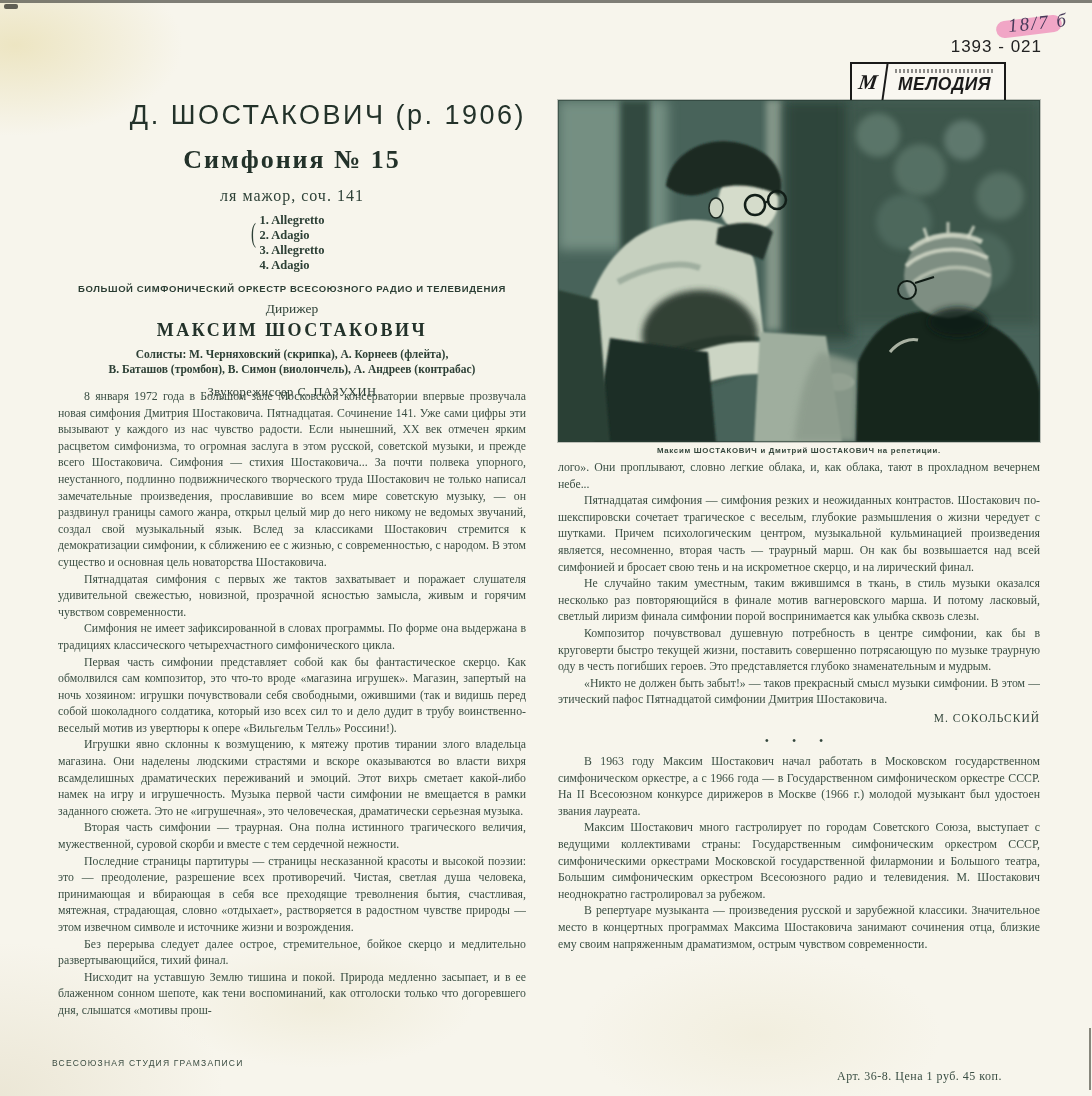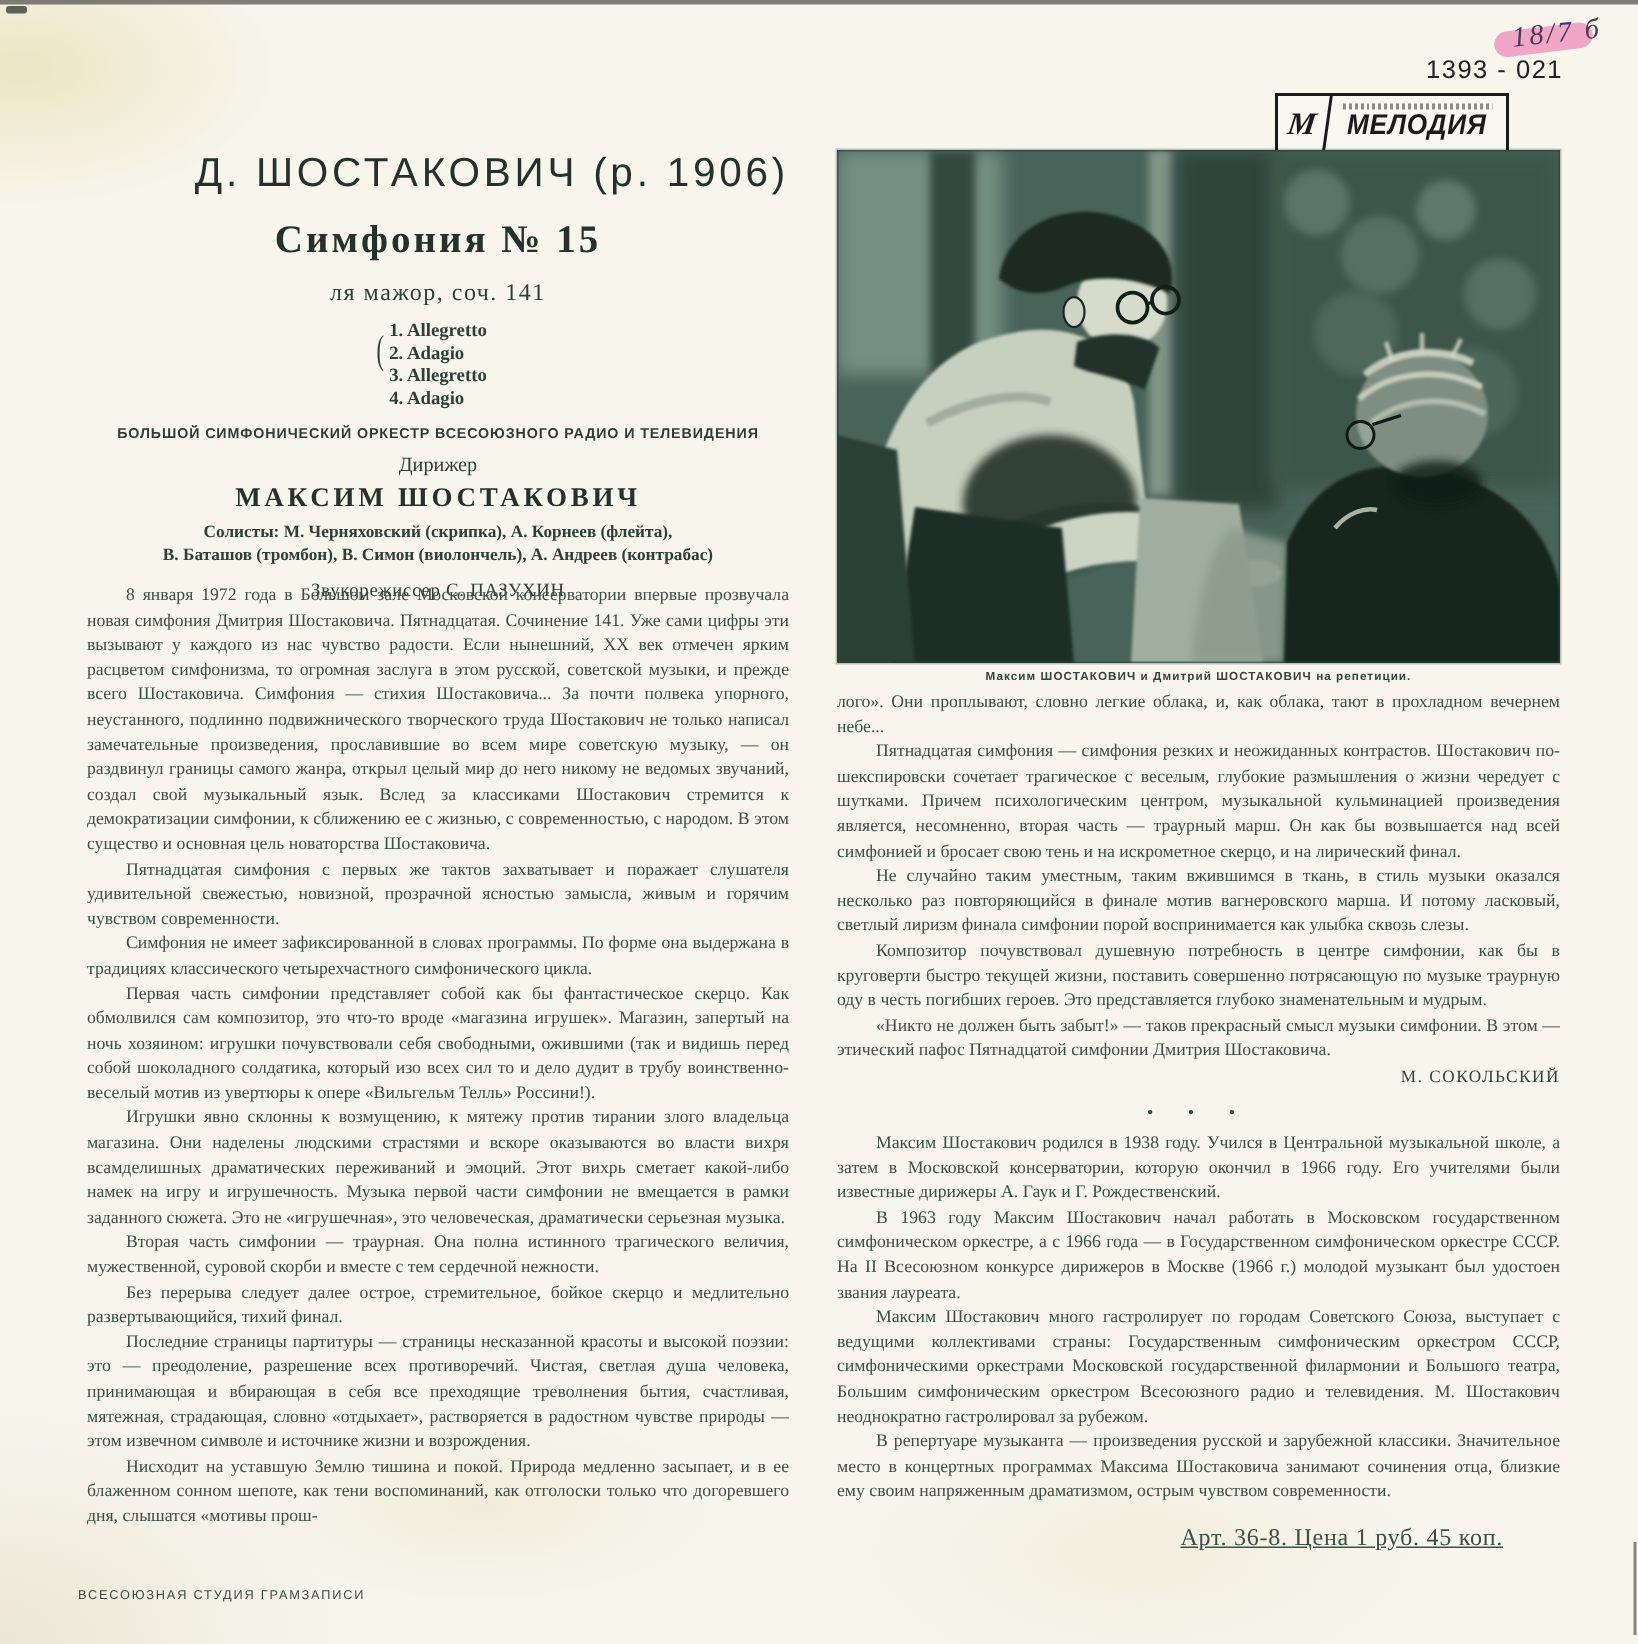--- a/index.html
+++ b/index.html
@@ -63,21 +63,21 @@
 
   
   .photo{position:absolute;left:558px;top:100px;width:482px;height:342px;outline:1px solid rgba(20,40,30,.25);}
   .caption{position:absolute;left:558px;top:446px;width:482px;text-align:center;
     font-family:"Liberation Sans",sans-serif;font-weight:bold;font-size:7.8px;
     letter-spacing:.7px;color:#33453b;}
 
   
   .studio{position:absolute;left:52px;top:1058px;font-family:"Liberation Sans",sans-serif;
     font-weight:normal;font-size:8.5px;letter-spacing:1.2px;color:#3a4c41;}
-  .price{position:absolute;right:90px;top:1017px;font-size:16px;letter-spacing:.5px;color:#3b4f44;text-decoration:underline;}
+  .price{position:absolute;right:90px;top:1069px;font-size:12px;letter-spacing:.5px;color:#3b4f44;}
 </style>
 </head>
 <body>
 
 <div class="page">
   <div class="edge-top"></div>
   <div class="edge-right"></div>
   <div class="corner-mark"></div>
 
   <div class="pink-swipe"></div>
@@ -113,22 +113,22 @@
     <div class="engineer">Звукорежиссер С. ПАЗУХИН</div>
   </div>
 
   <div class="bodytext lbody">
     <p>8 января 1972 года в Большом зале Московской консерватории впервые прозвучала новая симфония Дмитрия Шостаковича. Пятнадцатая. Сочинение 141. Уже сами цифры эти вызывают у каждого из нас чувство радости. Если нынешний, XX век отмечен ярким расцветом симфонизма, то огромная заслуга в этом русской, советской музыки, и прежде всего Шостаковича. Симфония — стихия Шостаковича... За почти полвека упорного, неустанного, подлинно подвижнического творческого труда Шостакович не только написал замечательные произведения, прославившие во всем мире советскую музыку, — он раздвинул границы самого жанра, открыл целый мир до него никому не ведомых звучаний, создал свой музыкальный язык. Вслед за классиками Шостакович стремится к демократизации симфонии, к сближению ее с жизнью, с современностью, с народом. В этом существо и основная цель новаторства Шостаковича.</p>
     <p>Пятнадцатая симфония с первых же тактов захватывает и поражает слушателя удивительной свежестью, новизной, прозрачной ясностью замысла, живым и горячим чувством современности.</p>
     <p>Симфония не имеет зафиксированной в словах программы. По форме она выдержана в традициях классического четырехчастного симфонического цикла.</p>
     <p>Первая часть симфонии представляет собой как бы фантастическое скерцо. Как обмолвился сам композитор, это что-то вроде «магазина игрушек». Магазин, запертый на ночь хозяином: игрушки почувствовали себя свободными, ожившими (так и видишь перед собой шоколадного солдатика, который изо всех сил то и дело дудит в трубу воинственно-веселый мотив из увертюры к опере «Вильгельм Телль» Россини!).</p>
     <p>Игрушки явно склонны к возмущению, к мятежу против тирании злого владельца магазина. Они наделены людскими страстями и вскоре оказываются во власти вихря всамделишных драматических переживаний и эмоций. Этот вихрь сметает какой-либо намек на игру и игрушечность. Музыка первой части симфонии не вмещается в рамки заданного сюжета. Это не «игрушечная», это человеческая, драматически серьезная музыка.</p>
     <p>Вторая часть симфонии — траурная. Она полна истинного трагического величия, мужественной, суровой скорби и вместе с тем сердечной нежности.</p>
+    <p>Последние страницы партитуры — страницы несказанной красоты и высокой поэзии: это — преодоление, разрешение всех противоречий. Чистая, светлая душа человека, принимающая и вбирающая в себя все преходящие треволнения бытия, счастливая, мятежная, страдающая, словно «отдыхает», растворяется в радостном чувстве природы — этом извечном символе и источнике жизни и возрождения.</p>
     <p>Без перерыва следует далее острое, стремительное, бойкое скерцо и медлительно развертывающийся, тихий финал.</p>
-    <p>Последние страницы партитуры — страницы несказанной красоты и высокой поэзии: это — преодоление, разрешение всех противоречий. Чистая, светлая душа человека, принимающая и вбирающая в себя все преходящие треволнения бытия, счастливая, мятежная, страдающая, словно «отдыхает», растворяется в радостном чувстве природы — этом извечном символе и источнике жизни и возрождения.</p>
     <p>Нисходит на уставшую Землю тишина и покой. Природа медленно засыпает, и в ее блаженном сонном шепоте, как тени воспоминаний, как отголоски только что догоревшего дня, слышатся «мотивы прош-</p>
   </div>
 
   <svg class="photo" viewBox="0 0 482 342" preserveAspectRatio="none">
     <defs>
       <filter id="b6" x="-30%" y="-30%" width="160%" height="160%">
           <feGaussianBlur stdDeviation="6"></feGaussianBlur>
         </filter>
       <filter id="b3" x="-30%" y="-30%" width="160%" height="160%">
           <feGaussianBlur stdDeviation="3"></feGaussianBlur>
@@ -183,21 +183,20 @@
   <div class="caption">Максим ШОСТАКОВИЧ и Дмитрий ШОСТАКОВИЧ на репетиции.</div>
 
   <div class="bodytext rbody">
     <p class="noindent">лого». Они проплывают, словно легкие облака, и, как облака, тают в прохладном вечернем небе...</p>
     <p>Пятнадцатая симфония — симфония резких и неожиданных контрастов. Шостакович по-шекспировски сочетает трагическое с веселым, глубокие размышления о жизни чередует с шутками. Причем психологическим центром, музыкальной кульминацией произведения является, несомненно, вторая часть — траурный марш. Он как бы возвышается над всей симфонией и бросает свою тень и на искрометное скерцо, и на лирический финал.</p>
     <p>Не случайно таким уместным, таким вжившимся в ткань, в стиль музыки оказался несколько раз повторяющийся в финале мотив вагнеровского марша. И потому ласковый, светлый лиризм финала симфонии порой воспринимается как улыбка сквозь слезы.</p>
     <p>Композитор почувствовал душевную потребность в центре симфонии, как бы в круговерти быстро текущей жизни, поставить совершенно потрясающую по музыке траурную оду в честь погибших героев. Это представляется глубоко знаменательным и мудрым.</p>
     <p>«Никто не должен быть забыт!» — таков прекрасный смысл музыки симфонии. В этом — этический пафос Пятнадцатой симфонии Дмитрия Шостаковича.</p>
     <div class="author">М. СОКОЛЬСКИЙ</div>
     <div class="dots">• • •</div>
-    <p>Максим Шостакович родился в 1938 году. Учился в Центральной музыкальной школе, а затем в Московской консерватории, которую окончил в 1966 году. Его учителями были известные дирижеры А. Гаук и Г. Рождественский.</p>
     <p>В 1963 году Максим Шостакович начал работать в Московском государственном симфоническом оркестре, а с 1966 года — в Государственном симфоническом оркестре СССР. На II Всесоюзном конкурсе дирижеров в Москве (1966 г.) молодой музыкант был удостоен звания лауреата.</p>
     <p>Максим Шостакович много гастролирует по городам Советского Союза, выступает с ведущими коллективами страны: Государственным симфоническим оркестром СССР, симфоническими оркестрами Московской государственной филармонии и Большого театра, Большим симфоническим оркестром Всесоюзного радио и телевидения. М. Шостакович неоднократно гастролировал за рубежом.</p>
     <p>В репертуаре музыканта — произведения русской и зарубежной классики. Значительное место в концертных программах Максима Шостаковича занимают сочинения отца, близкие ему своим напряженным драматизмом, острым чувством современности.</p>
   </div>
 
   <div class="studio">ВСЕСОЮЗНАЯ СТУДИЯ ГРАМЗАПИСИ</div>
   <div class="price">Арт. 36-8. Цена 1 руб. 45 коп.</div>
 </div>
 
 </body></html>

